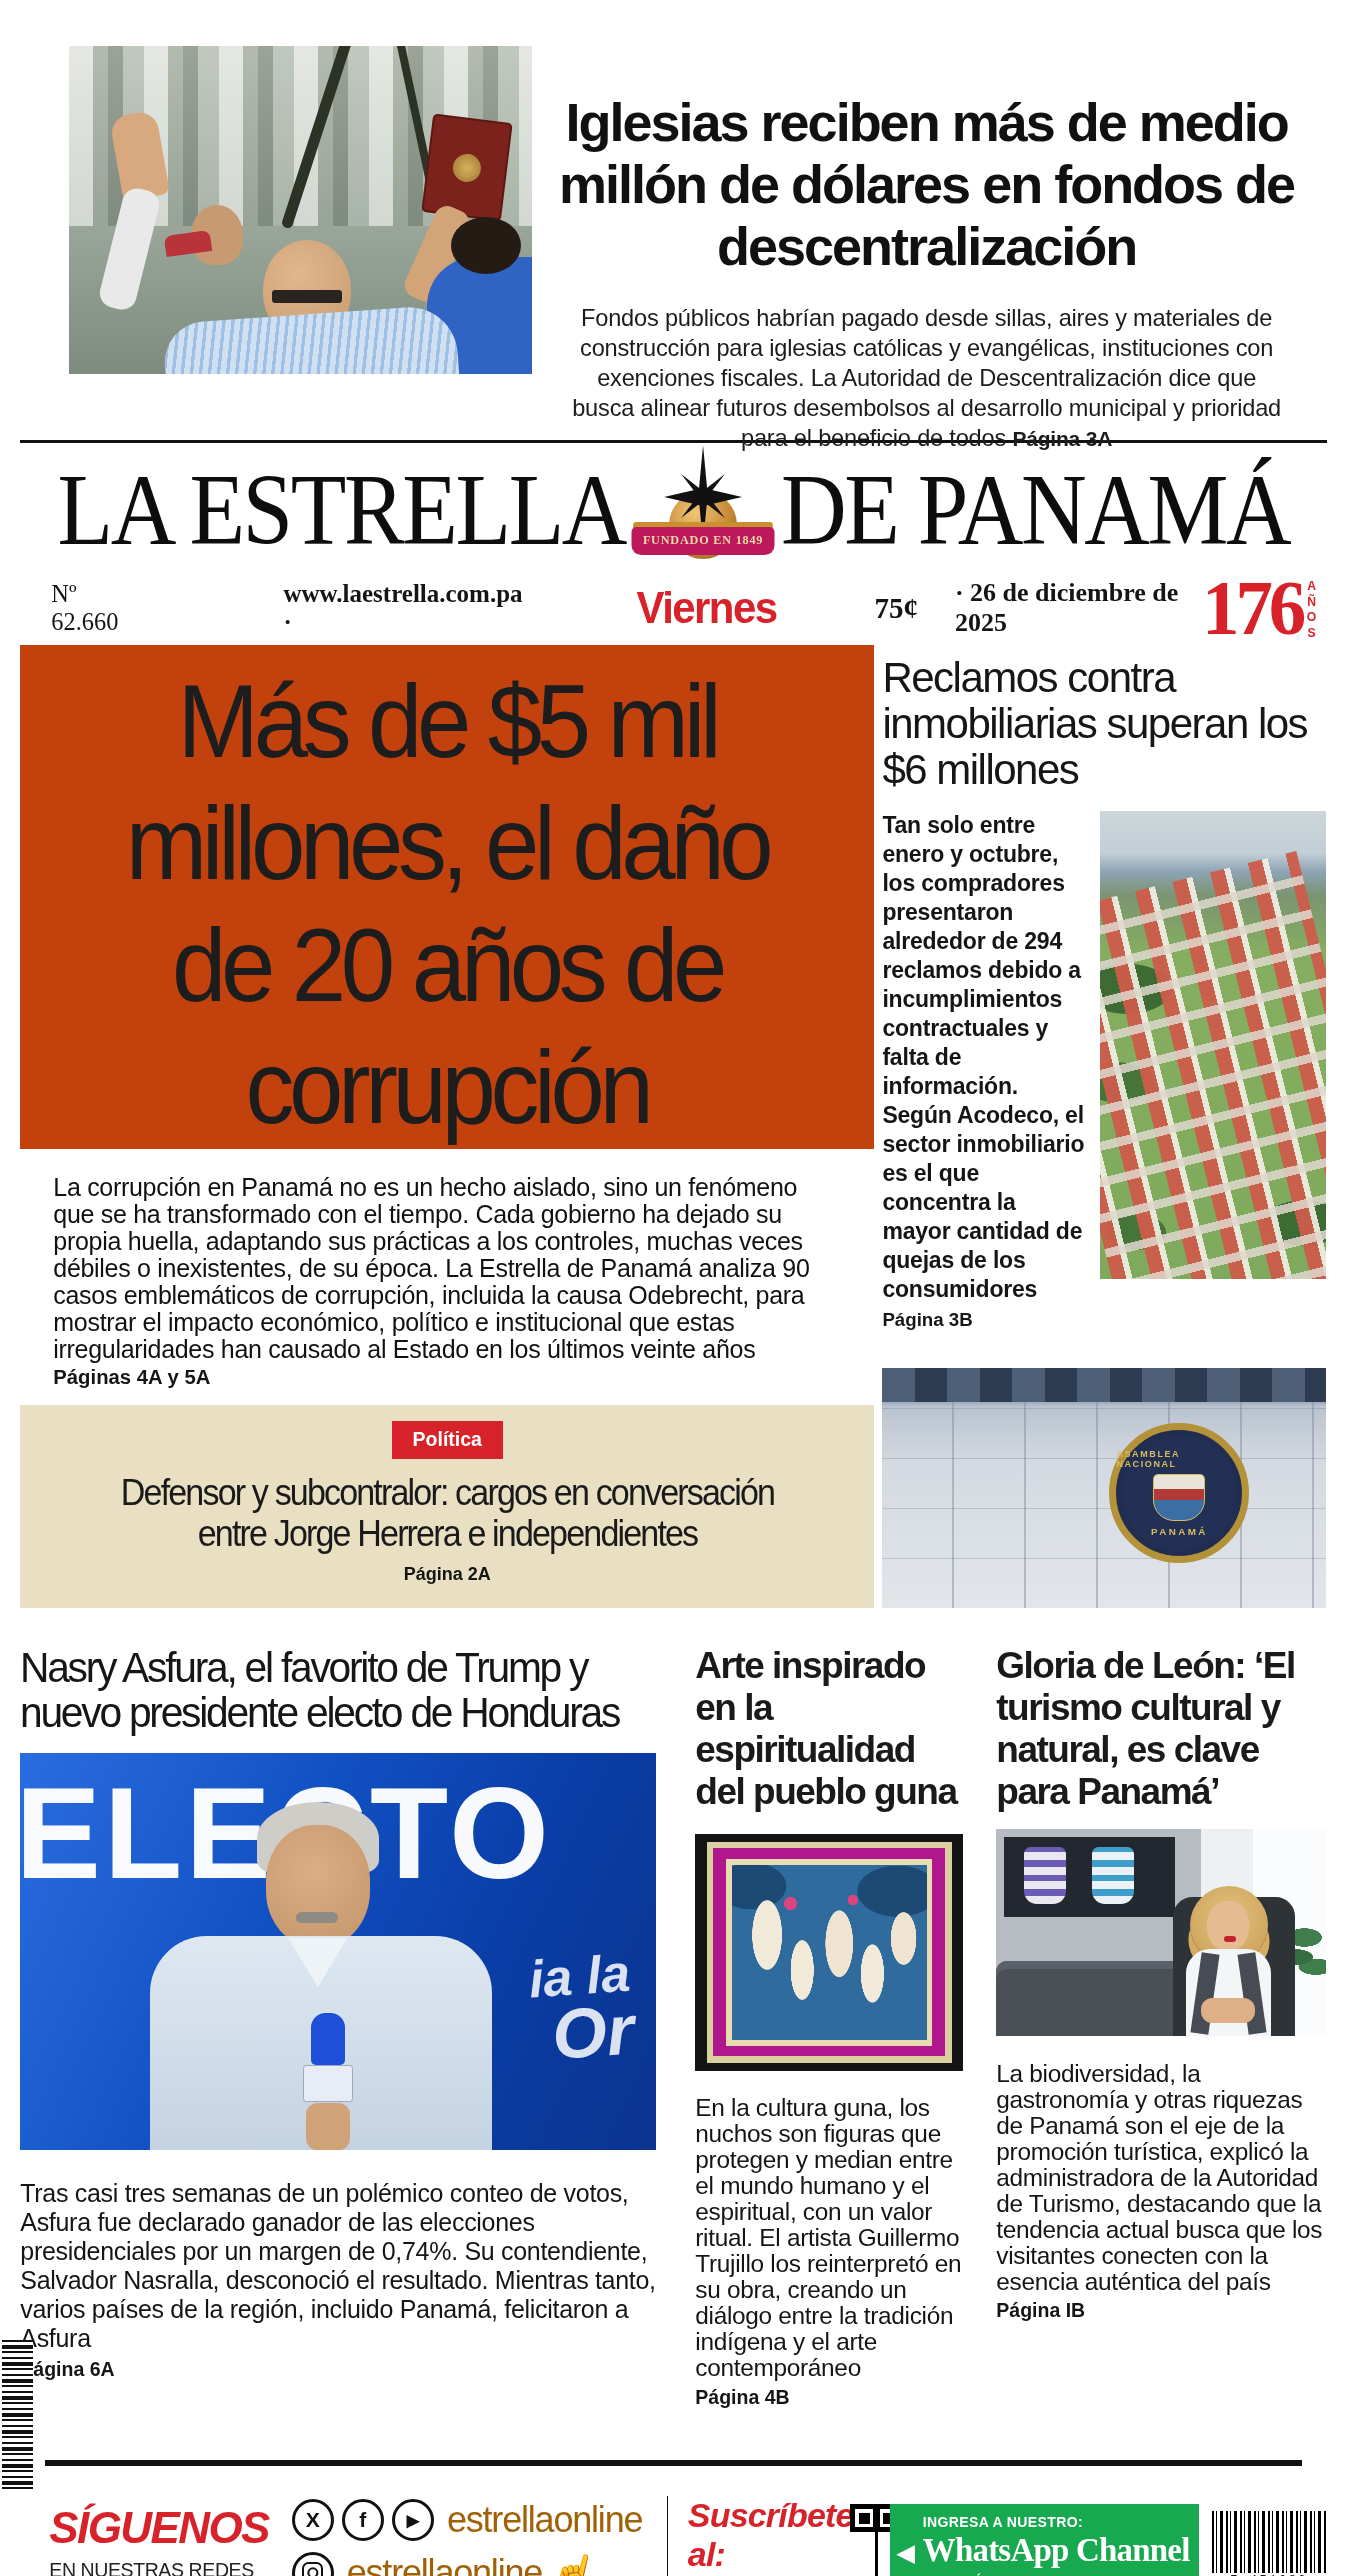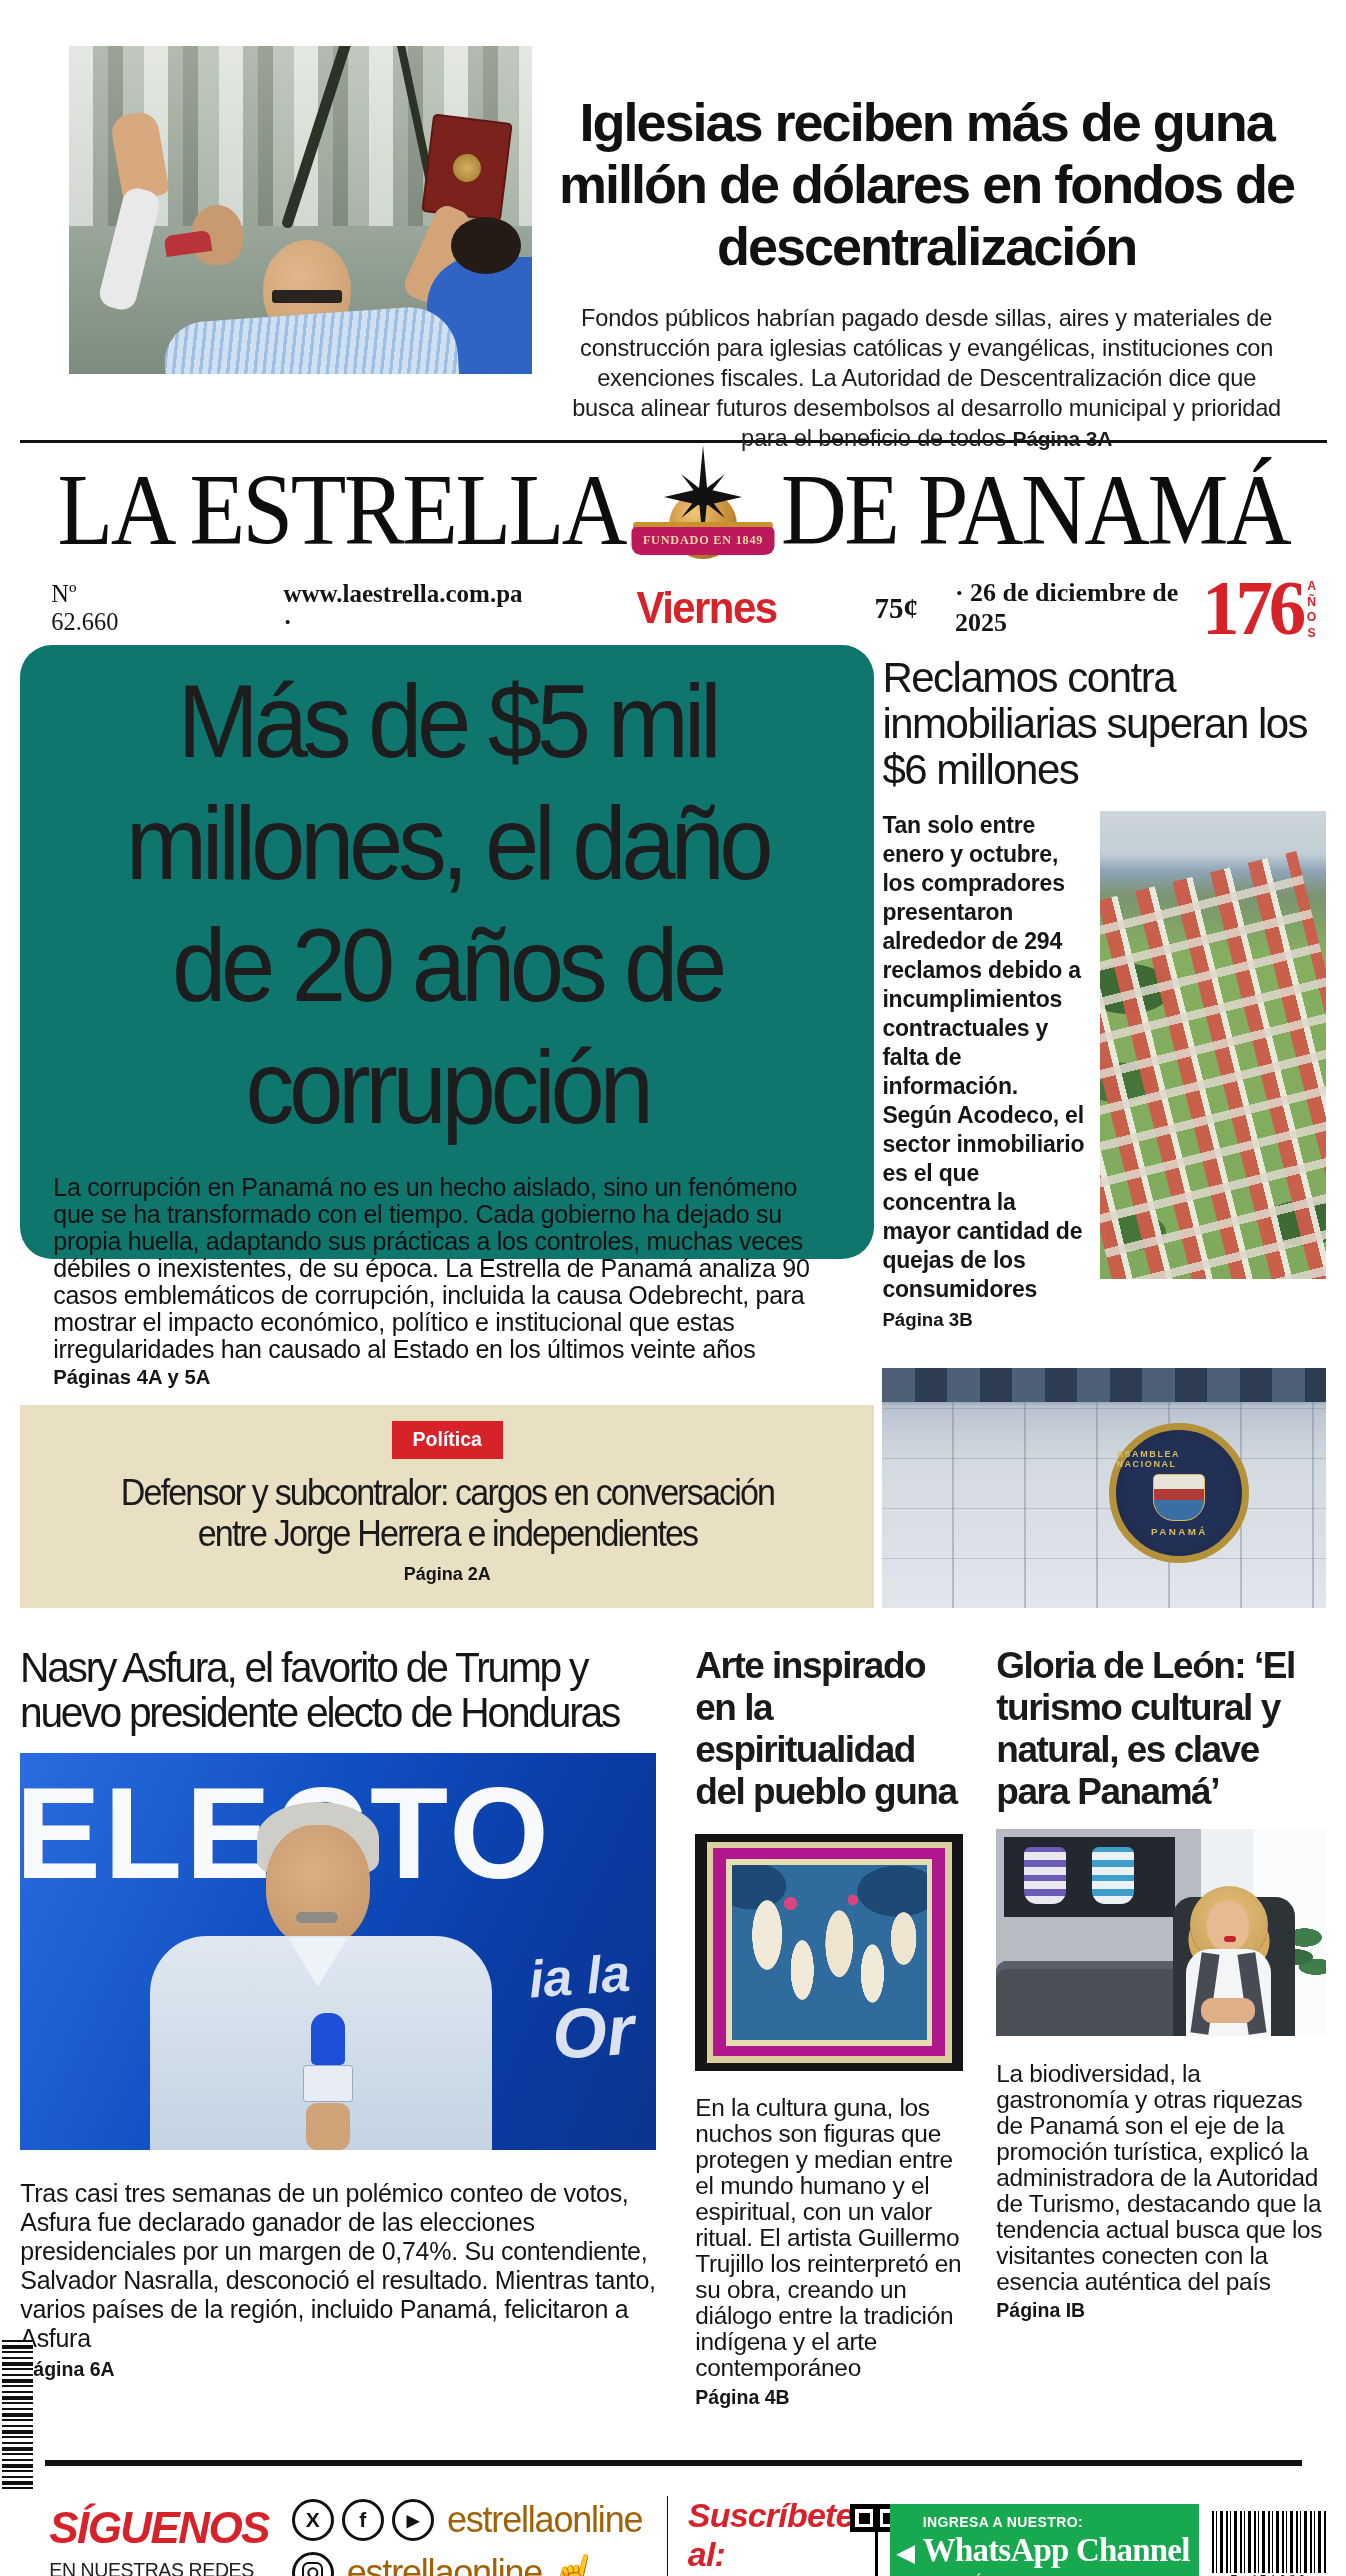--- a/index.html
+++ b/index.html
@@ -63,21 +63,21 @@
   .dl-site { font-family:"Liberation Serif", serif; font-weight:700; font-size:25px; margin-left:146px; }
   .dl-day { color:var(--red); font-size:42px; font-weight:800; letter-spacing:-1.6px; margin-left:114px; transform:scaleY(1.05); }
   .dl-price { font-family:"Liberation Serif", serif; font-weight:700; font-size:29px; margin-left:98px; }
   .dl-date { font-family:"Liberation Serif", serif; font-weight:700; font-size:26px; margin-left:37px; }
   .dl-years { display:flex; align-items:flex-start; margin-left:auto; margin-right:8.1px; }
   .dl-years-num { color:var(--red); font-family:"Liberation Serif", serif; font-size:75px; line-height:63px; font-weight:700; letter-spacing:-4.1px; transform:scaleY(1.05); }
   .dl-years-label { color:var(--red); font-size:12.2px; font-weight:700; letter-spacing:1.6px; writing-mode:vertical-rl; text-orientation:upright; margin-left:2.4px; margin-top:3.3px; }
 
   
   .main-grid { display:grid; grid-template-columns:854px 444px; column-gap:8.1px; margin-top:3.3px; }
-  .lead-box { background:#0f766e; height:614px; padding:14.6px 33px 0;border-radius:32px; }
+  .lead-box { background:#c2410c; height:504px; padding:14.6px 33px 0; }
   .lead-headline { text-align:center; font-size:104px; line-height:122px; font-weight:400; letter-spacing:-5.7px; color:#1d1d1d; transform:scaleX(.94); transform-origin:center; }
   .lead-body { margin-top:26px; font-size:25px; line-height:27px; letter-spacing:-0.3px; color:#111; }
   .lead-ref { font-weight:800; font-size:20.3px; margin-top:3.3px; }
 
   .claims-story { padding-top:9.8px; }
   .claims-headline { font-size:42px; line-height:46px; font-weight:500; letter-spacing:-1.5px; color:#161616; }
   .claims-row { display:flex; margin-top:18px; gap:14.6px; }
   .claims-body { width:203px; font-size:23px; line-height:29px; letter-spacing:-0.2px;font-weight:bold; }
   .claims-ref { font-weight:800; font-size:18.7px; margin-top:4.9px; }
   .aerial-photo { width:226px; height:468px; flex-shrink:0; position:relative; overflow:hidden;
@@ -232,21 +232,21 @@
       <div class="tp-cap"></div>
       <div class="tp-book"></div>
       <div class="tp-armbook"></div>
       <div class="tp-fig-right"></div>
       <div class="tp-hair-right"></div>
       <div class="tp-mainhead"></div>
       <div class="tp-glasses"></div>
       <div class="tp-shirt"></div>
     </div>
     <div class="top-headline-block">
-      <div class="top-headline">Iglesias reciben más de guna millón de dólares en fondos de descentralización</div>
+      <div class="top-headline">Iglesias reciben más de medio millón de dólares en fondos de descentralización</div>
       <div class="top-deck">
         <span>Fondos públicos habrían pagado desde sillas, aires y materiales de construcción para iglesias católicas y evangélicas, instituciones con exenciones fiscales.  La Autoridad de Descentralización dice que busca alinear futuros desembolsos al desarrollo municipal y prioridad para el beneficio de todos</span>
         <span class="pref">Página 3A</span>
       </div>
     </div>
   </div>
 
   <div class="rule"></div>
 
   <div class="masthead">

